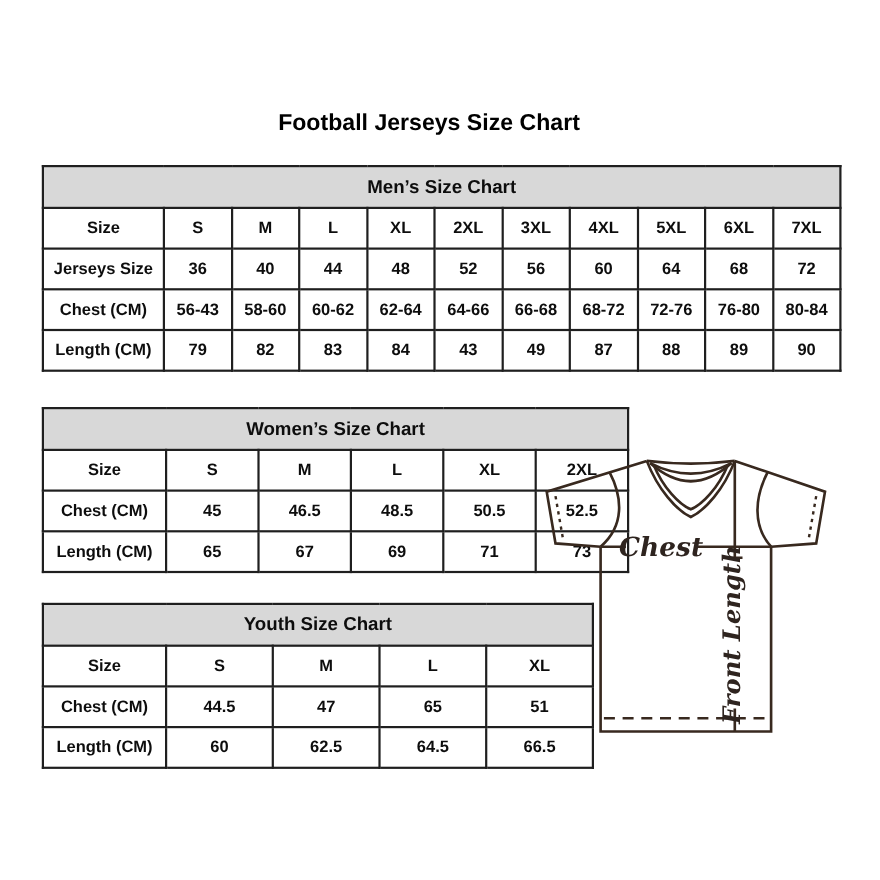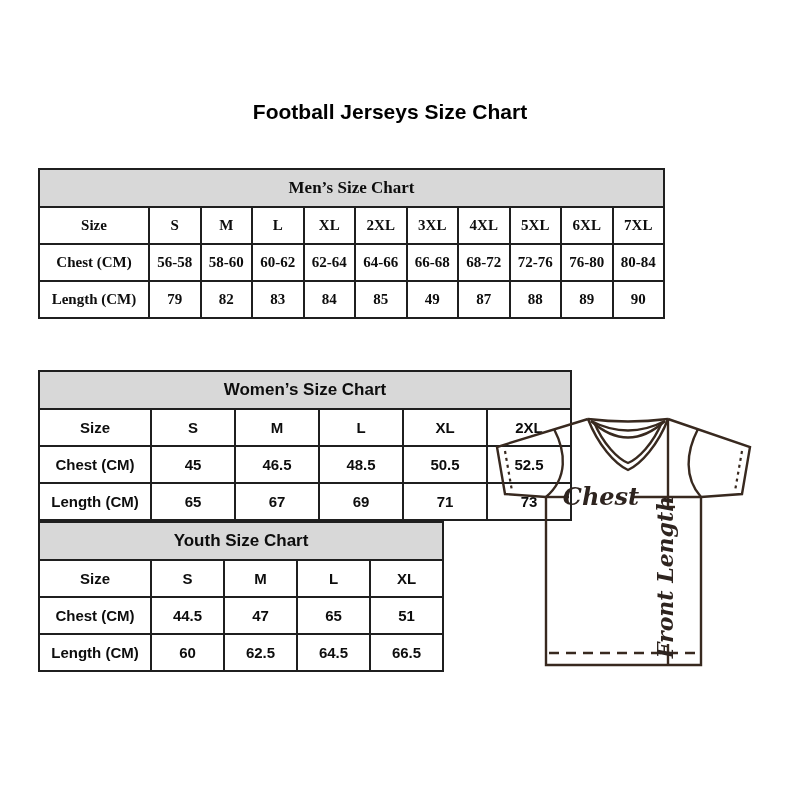--- a/index.html
+++ b/index.html
@@ -17,23 +17,23 @@
     position:absolute;border-collapse:collapse;table-layout:fixed;background:#fff;
     border:2px solid #1f1f1f;
   }
   .size-table th,.size-table td{
     border:2px solid #1f1f1f;text-align:center;vertical-align:middle;
     padding:0;font-weight:bold;color:#0d0d0d;
   }
   .size-table td{font-size:15px;height:35px;}
   .size-table th.row-label{font-size:15px;height:35px;}
   .size-table th.table-title{background:#d8d8d8;font-size:17px;height:36px;}
-  table.mens{left:38px;top:168px;width:627px;font-family:Liberation Serif, serif;}
+  table.mens{left:38px;top:150px;width:727px;}
   table.womens{left:38px;top:370px;width:534px;}
-  table.youth{left:38px;top:521px;width:406px;}
+  table.youth{left:38px;top:548px;width:502px;}
   table.mens col.col-label{width:110px;}
   table.womens col.col-label{width:112px;}
   table.youth col.col-label{width:112px;}
   .jersey-diagram{position:absolute;left:491px;top:412px;width:270px;height:255px;text-decoration:underline;}
   .jersey-diagram svg{display:block;width:270px;height:255px;}
   .jersey-line{fill:none;stroke:#38291f;stroke-width:2.4;stroke-linecap:butt;stroke-linejoin:miter;}
   .jersey-dash-small{fill:none;stroke:#38291f;stroke-width:2.2;stroke-dasharray:3,4;}
   .jersey-dash-hem{fill:none;stroke:#38291f;stroke-width:2.4;stroke-dasharray:10,7;}
   .jersey-text{
     font-family:"DejaVu Serif","Liberation Serif",serif;
@@ -74,39 +74,52 @@
           <td>L</td>
           <td>XL</td>
           <td>2XL</td>
           <td>3XL</td>
           <td>4XL</td>
           <td>5XL</td>
           <td>6XL</td>
           <td>7XL</td>
         </tr>
         <tr>
+          <th class="row-label">Jerseys Size</th>
+          <td>36</td>
+          <td>40</td>
+          <td>44</td>
+          <td>48</td>
+          <td>52</td>
+          <td>56</td>
+          <td>60</td>
+          <td>64</td>
+          <td>68</td>
+          <td>72</td>
+        </tr>
+        <tr>
           <th class="row-label">Chest (CM)</th>
-          <td>56-58</td>
+          <td>56-43</td>
           <td>58-60</td>
           <td>60-62</td>
           <td>62-64</td>
           <td>64-66</td>
           <td>66-68</td>
           <td>68-72</td>
           <td>72-76</td>
           <td>76-80</td>
           <td>80-84</td>
         </tr>
         <tr>
           <th class="row-label">Length (CM)</th>
           <td>79</td>
           <td>82</td>
           <td>83</td>
           <td>84</td>
-          <td>85</td>
+          <td>43</td>
           <td>49</td>
           <td>87</td>
           <td>88</td>
           <td>89</td>
           <td>90</td>
         </tr>
       </tbody>
     </table>
 
   <table class="size-table womens">

